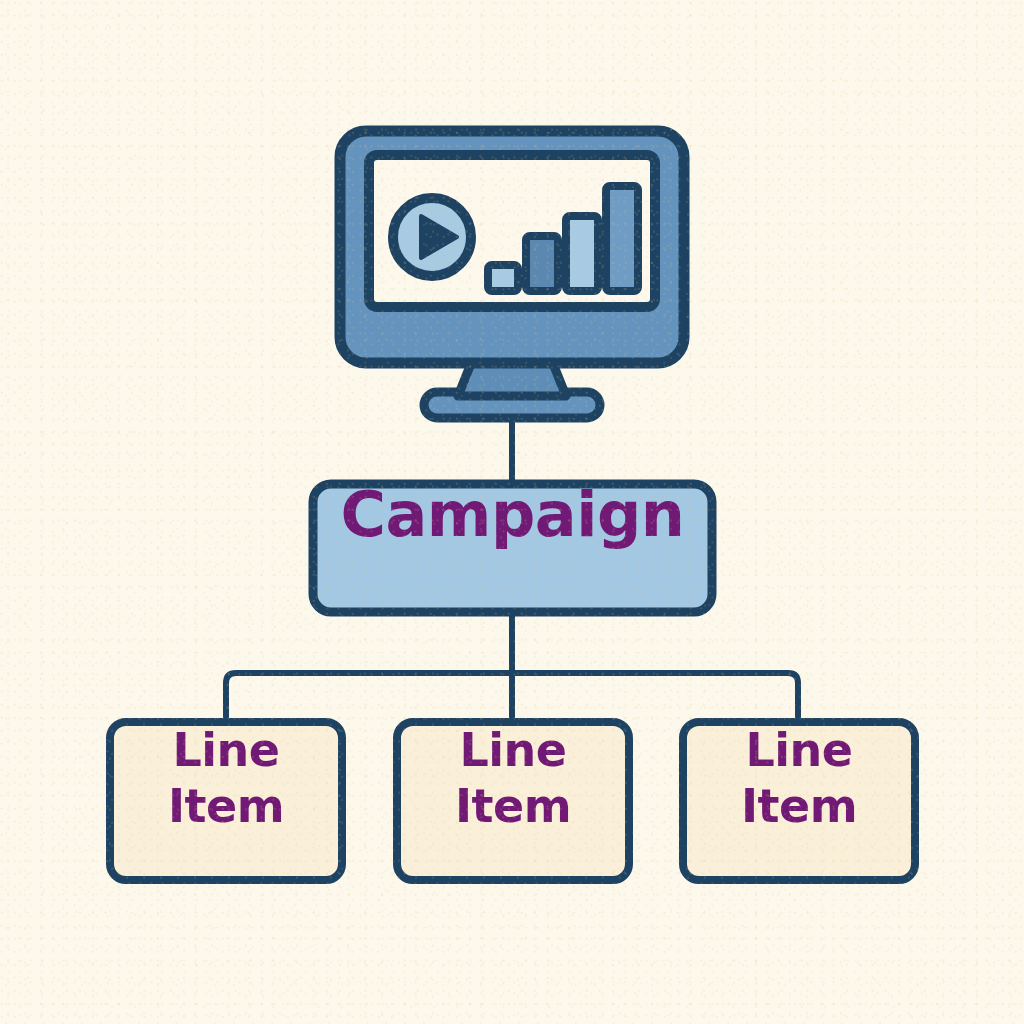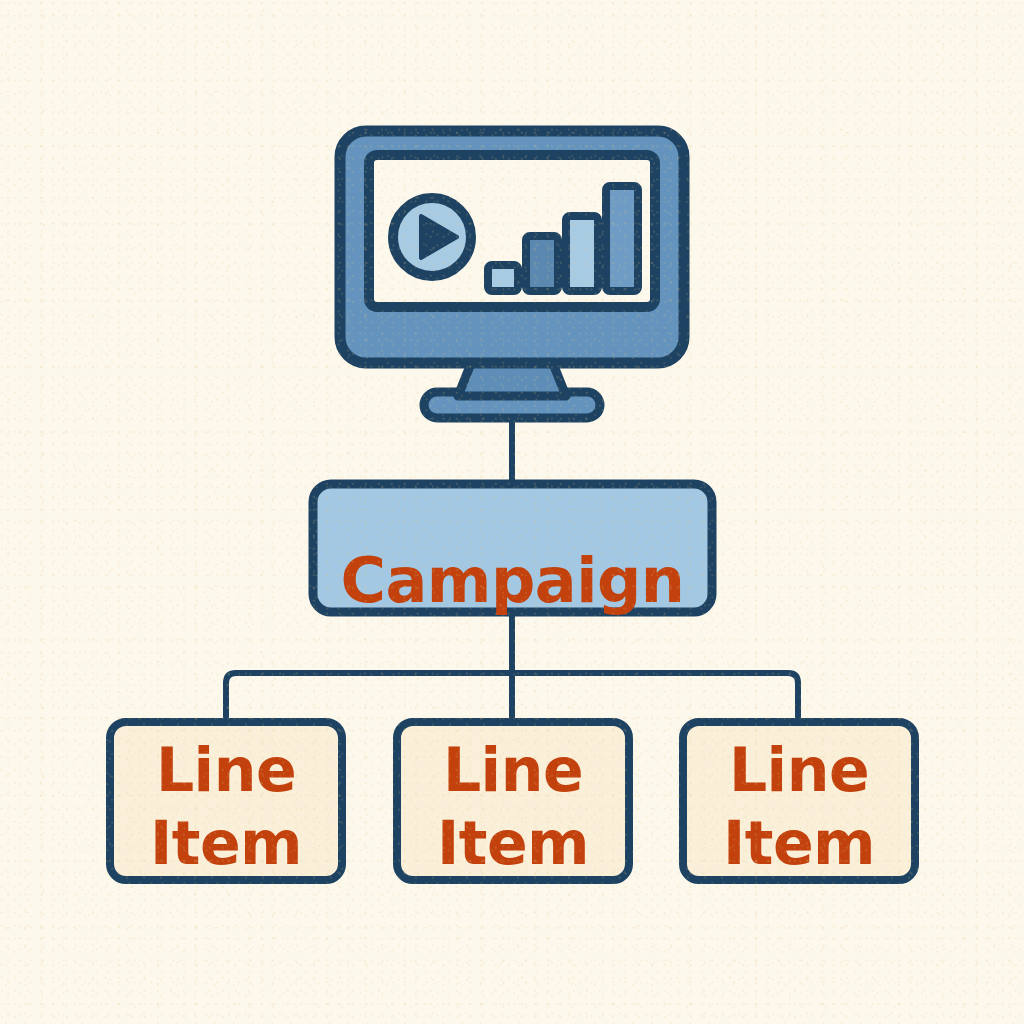--- a/index.html
+++ b/index.html
@@ -35,36 +35,36 @@
     left: 0;
     top: 0;
     width: 1024px;
     height: 1024px;
   }
   .node-label {
     position: absolute;
     display: flex;
     flex-direction: column;
     align-items: center;
-    justify-content: flex-end;
+    justify-content: flex-start;
     text-align: center;
-    color: #c2410c;
+    color: #701a75;
     font-weight: 700;
     letter-spacing: -0.5px;
     pointer-events: none;
     user-select: none;
   }
   #campaign-label {
     left: 313px; top: 484px; width: 399px; height: 128px;
     font-size: 62px;
     line-height: 1;
   }
   .lineitem-label {
     width: 232px; height: 158px;
-    font-size: 60px;
+    font-size: 46px;
     line-height: 1.22;
   }
   #lineitem-label-0 { left: 110px; top: 722px; }
   #lineitem-label-1 { left: 397px; top: 722px; }
   #lineitem-label-2 { left: 683px; top: 722px; }
 </style>
 </head>
 <body>
 
 <div id="canvas">

